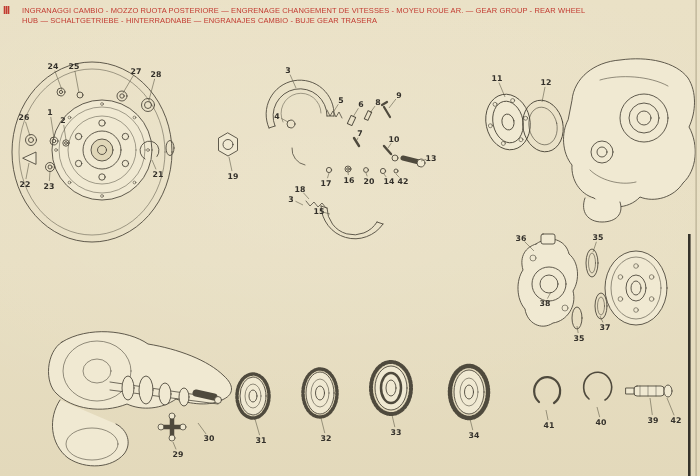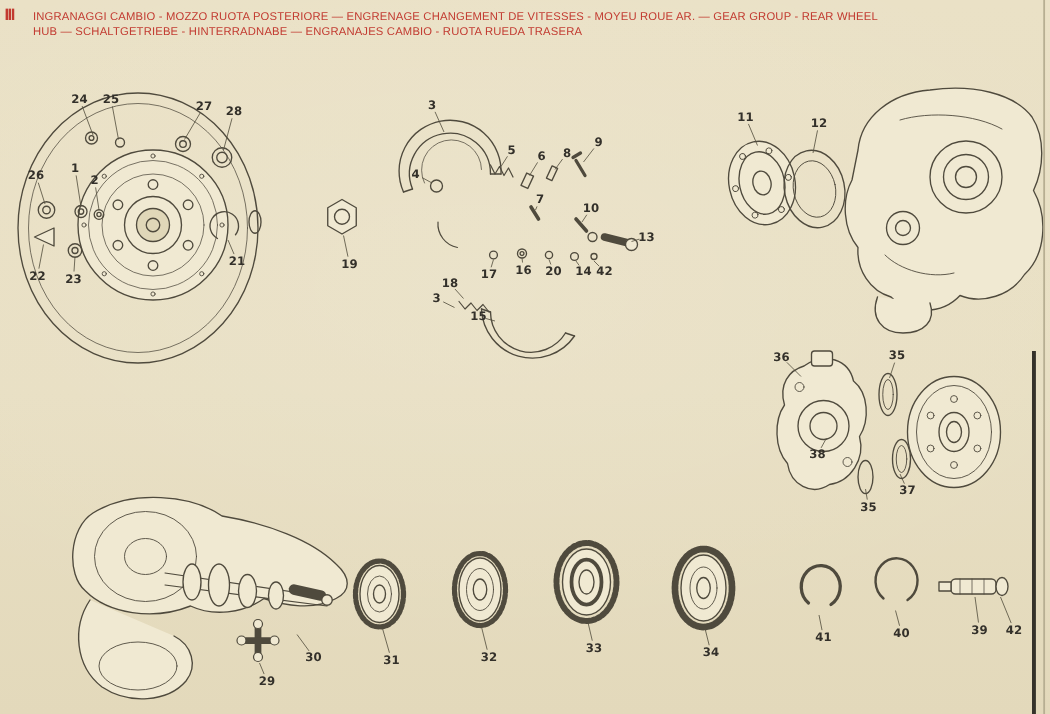--- a/index.html
+++ b/index.html
@@ -34,21 +34,21 @@
 </style>
 </head>
 <body>
 
 <div id="page"></div>
 
 <div class="section-marker">III</div>
 
 <div class="header">
   <div>INGRANAGGI CAMBIO - MOZZO RUOTA POSTERIORE  —  ENGRENAGE CHANGEMENT DE VITESSES - MOYEU ROUE AR.  —  GEAR GROUP - REAR WHEEL</div>
-  <div>HUB  —  SCHALTGETRIEBE - HINTERRADNABE  —  ENGRANAJES CAMBIO - RUOTA RUEDA TRASERA</div>
+  <div>HUB  —  SCHALTGETRIEBE - HINTERRADNABE  —  ENGRANAJES CAMBIO - BUJE GEAR TRASERA</div>
 </div>
 
 <svg id="plate" viewBox="0 0 700 476" width="700" height="476">
   <g stroke="#4f4a3d" stroke-width="0.9" fill="none" stroke-linecap="round" stroke-linejoin="round">
 
     <g>
       <ellipse cx="92" cy="152" rx="80" ry="90"></ellipse>
       <ellipse cx="92" cy="152" rx="73" ry="83" stroke-width="0.5"></ellipse>
       <circle cx="102" cy="150" r="50" fill="#f0e9d2"></circle>
       <circle cx="102" cy="150" r="43" stroke-width="0.5"></circle>

